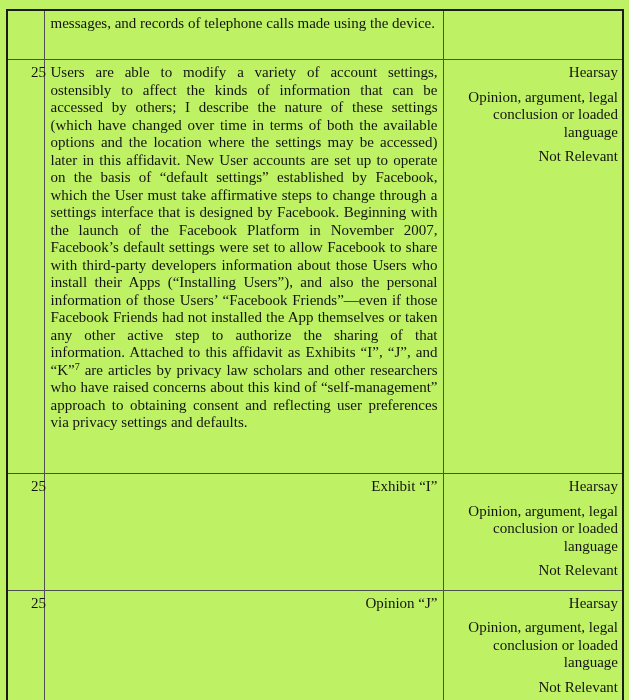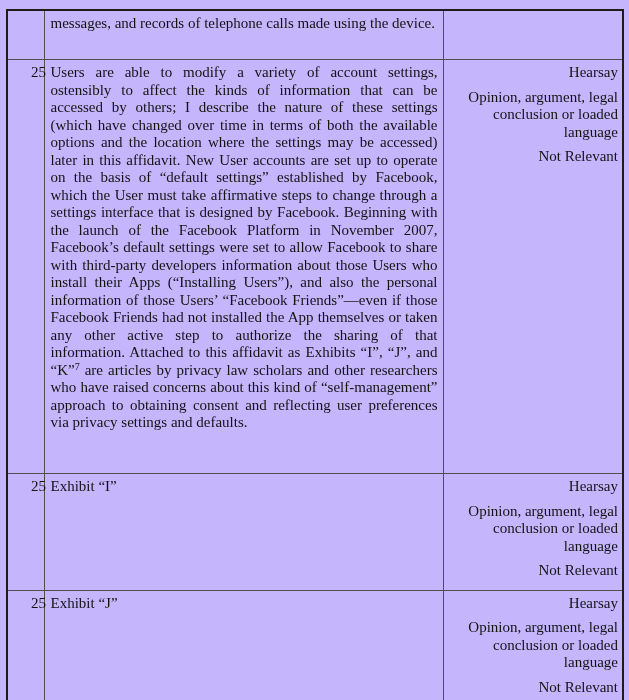--- a/index.html
+++ b/index.html
@@ -4,21 +4,21 @@
 <style>
   html, body {
     margin: 0;
     padding: 0;
     background: #ffffff;
   }
   .page {
     position: relative;
     width: 629px;
     height: 700px;
-    background: #c4b5fd;
+    background: #bef264;
     overflow: hidden;
     font-family: "Liberation Serif", serif;
     color: #141414;
   }
   table.tbl {
     position: absolute;
     left: 6px;
     top: 9px;
     width: 616px;
     border-collapse: collapse;
@@ -51,21 +51,21 @@
   tr.r1 td { height: 41px; }
   tr.r2 td { height: 406px; }
   tr.r3 td { height: 104px; }
   tr.r4 td { height: 130px; }
   p.para {
     margin: 0;
     text-align: justify;
   }
   p.plain {
     margin: 0;
-    text-align: left;
+    text-align: right;
   }
   .bold { font-weight: normal; }
   sup.fnref {
     font-size: 10px;
     line-height: 0;
     vertical-align: 5px;
   }
   p.obj-item {
     margin: 0 0 7px 0;
     text-align: right;
@@ -117,21 +117,21 @@
           <p class="obj-item">Opinion, argument, legal conclusion or loaded language</p>
           <p class="obj-item">Not Relevant</p>
         </td>
       </tr>
 
       <tr class="r4">
         <td class="num">
           <span>25</span>
         </td>
         <td class="txt">
-          <p class="plain"><span>Exhibit “J”</span></p>
+          <p class="plain"><span>Opinion “J”</span></p>
         </td>
         <td class="obj">
           <p class="obj-item">Hearsay</p>
           <p class="obj-item">Opinion, argument, legal conclusion or loaded language</p>
           <p class="obj-item">Not Relevant</p>
         </td>
       </tr>
 
     </tbody>
   </table>

